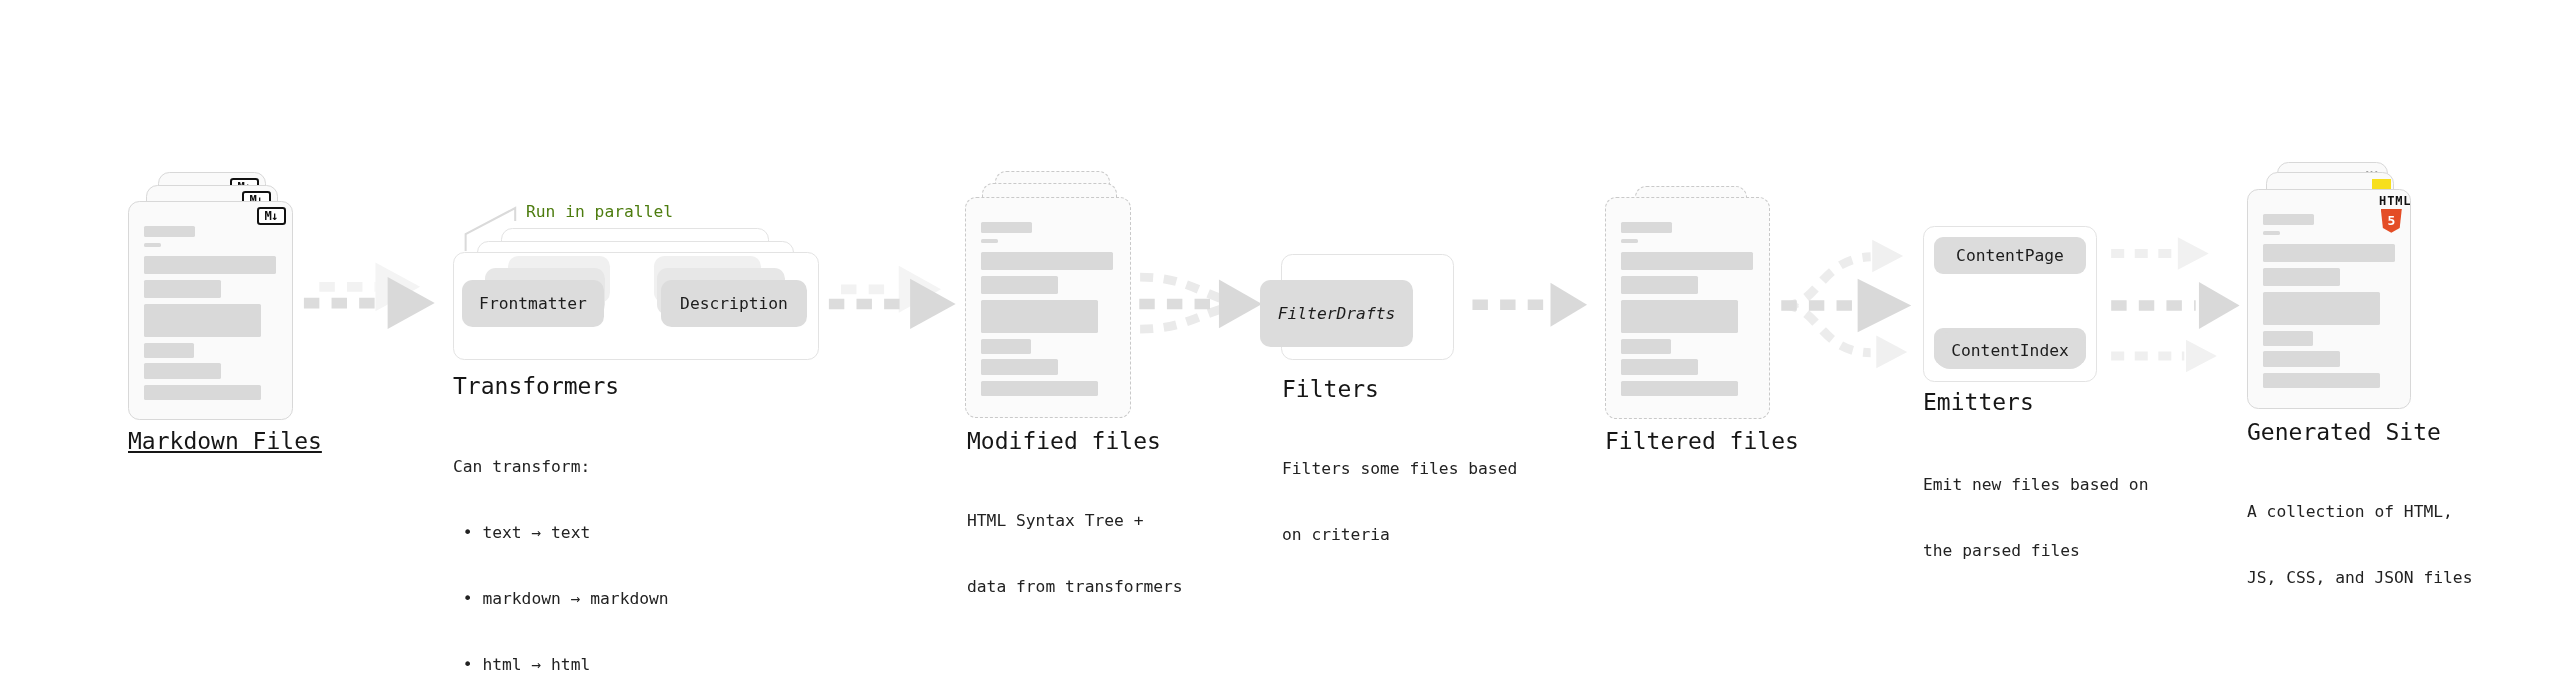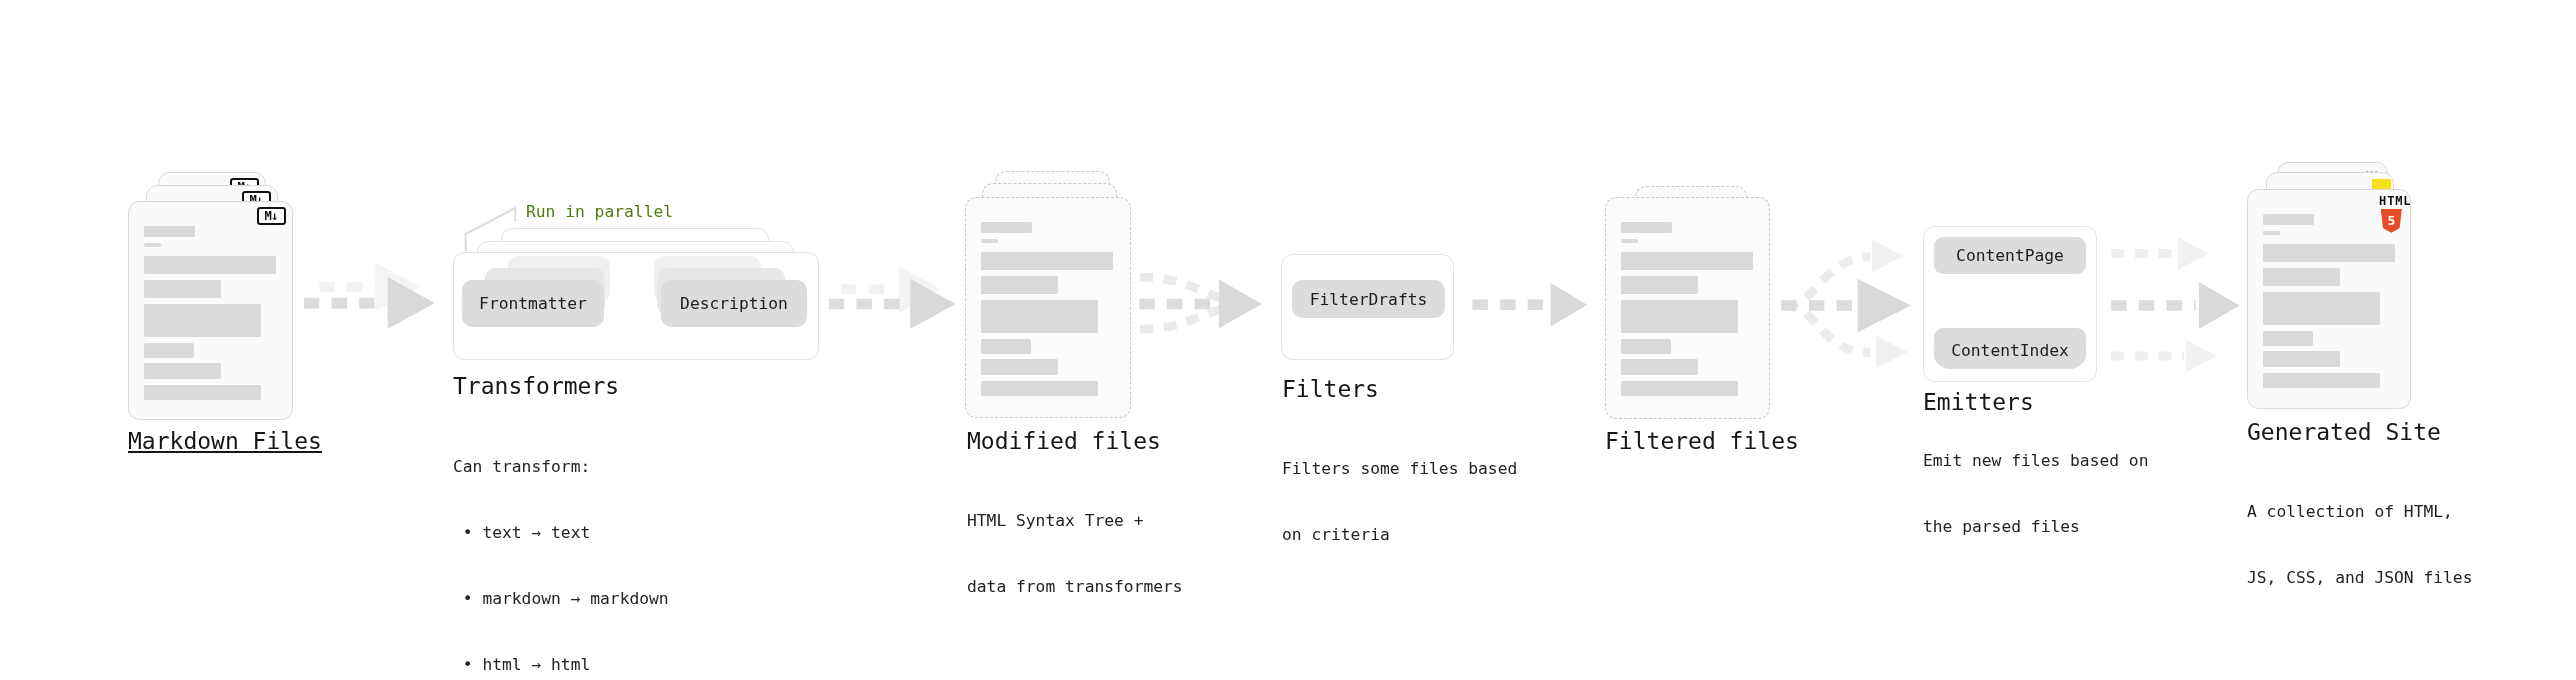--- a/index.html
+++ b/index.html
@@ -158,21 +158,21 @@
       </div>
     <div class="title" style="left:967px;top:428px;">Modified files</div>
     <div class="desc" style="left:967px;top:466px;">
       <div>HTML Syntax Tree +</div>
       <div>data from transformers</div>
     </div>
   </div>
 
   <div>
     <div class="box" style="left:1281px;top:254px;width:173px;height:106px;"></div>
-    <div class="pill" style="left:1292px;top:280px;width:153px;height:38px;">FilterDrafts</div>
+    <div class="pill" style="left:1260px;top:280px;width:153px;height:67px;font-style:italic;">FilterDrafts</div>
     <div class="title" style="left:1282px;top:376px;">Filters</div>
     <div class="desc" style="left:1282px;top:414px;">
       <div>Filters some files based</div>
       <div>on criteria</div>
     </div>
   </div>
 
   <div>
     <div class="doc dashed" style="left:1635px;top:186px;width:112px;height:73px;"></div>
     <div class="doc dashed" style="left:1605px;top:197px;width:165px;height:222px;">
@@ -187,21 +187,21 @@
       </div>
     <div class="title" style="left:1605px;top:428px;">Filtered files</div>
   </div>
 
   <div>
     <div class="box" style="left:1923px;top:226px;width:174px;height:156px;"></div>
     <div class="pill" style="left:1934px;top:237px;width:152px;height:37px;border-radius:9px;">ContentPage</div>
     <div class="pill" style="left:1934px;top:284px;width:152px;height:37px;border-radius:9px;margin-top:44px;">FolderPage</div>
     <div class="pill" style="left:1934px;top:332px;width:152px;height:37px;border-radius:16px;">ContentIndex</div>
     <div class="title" style="left:1923px;top:389px;">Emitters</div>
-    <div class="desc" style="left:1923px;top:406px;">
+    <div class="desc" style="left:1923px;top:430px;">
       <div>Emit new files based on</div>
       <div>the parsed files</div>
     </div>
   </div>
 
   <div>
     <div class="doc" style="left:2277px;top:162px;width:111px;height:89px;">
       <span class="css-badge">
         <span class="css-txt">CSS</span>
         <span class="css-bar"></span>

